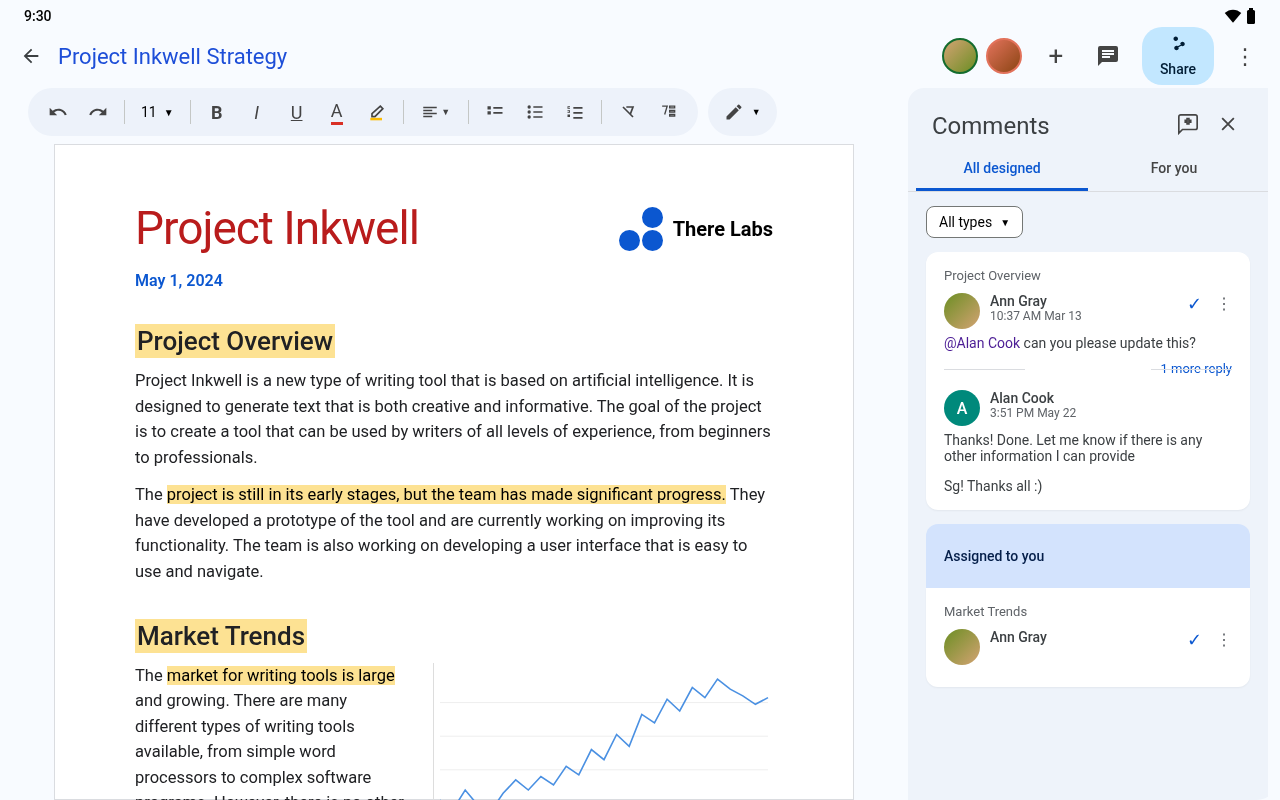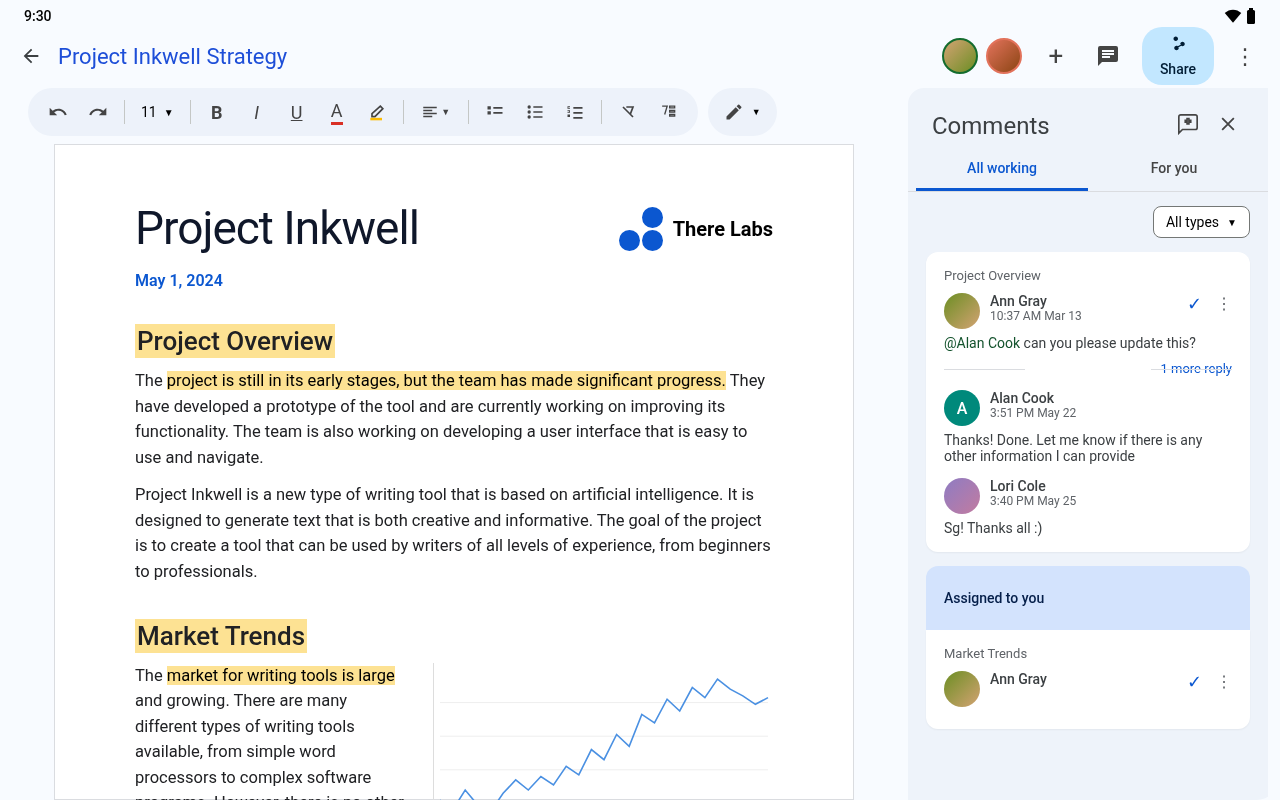--- a/index.html
+++ b/index.html
@@ -53,21 +53,21 @@
 .page {
   background:#fff;
   border:1px solid #dadce0;
   margin: 0 auto;
   padding: 56px 80px;
   height:100%;
   max-width:800px;
   color:#202124;
 }
 .doc-head-row { display:flex; justify-content:space-between; align-items:flex-start; }
-.doc-h1 { font-size: 46px; font-weight:400; color:#0f172a; letter-spacing:-1px; }
+.doc-h1 { font-size: 46px; font-weight:400; color:#b91c1c; letter-spacing:-1px; }
 .logo { display:flex; align-items:center; gap:10px; margin-top:6px; }
 .logo-dots { display:grid; grid-template-columns:1fr 1fr; gap:2px; width:44px; height:44px; }
 .logo-dot { background:#0b57d0; border-radius:50%; }
 .logo-text { font-size:20px; font-weight:700; color:#000; line-height:1.05; }
 .doc-date { color:#0b57d0; font-weight:600; font-size:16px; margin-top:16px; }
 .doc-h2 { font-size:26px; font-weight:500; background:#fde293; display:inline; padding:2px 2px; margin-top:36px;}
 .sec { margin-top:36px; }
 .doc-body { font-size:16.5px; line-height:1.55; margin-top:12px; color:#202124; }
 mark.hl { background:#fde293; }
 .chart-row { display:flex; gap:24px; margin-top:12px; }
@@ -82,36 +82,36 @@
   margin-right:12px;
   display:flex; flex-direction:column;
   overflow:hidden;
 }
 .cp-header { display:flex; align-items:flex-end; padding:20px 24px 8px 24px; }
 .cp-title { font-size:24px; color:#3c4043; flex:1; }
 .cp-icon { width:32px; height:32px; display:flex; align-items:center; justify-content:center; cursor:pointer; color:#444; margin-left:8px; }
 .cp-tabs { display:flex; border-bottom:1px solid #dadce0; padding:0 8px; }
 .cp-tab { flex:1; text-align:center; padding:12px 0; font-size:14px; font-weight:500; cursor:pointer; color:#444; }
 .cp-tab.active { color:#0b57d0; border-bottom:3px solid #0b57d0; }
-.cp-filter { margin:14px 18px;text-align:right; }
+.cp-filter { margin:14px 18px; }
 .filter-chip { border:1px solid #747775; border-radius:8px; padding:7px 12px; display:inline-flex; align-items:center; gap:8px; font-size:14px; cursor:pointer; background:#fff; }
 .comment-card { background:#fff; margin:0 18px 14px 18px; border-radius:12px; padding:16px 18px; box-shadow:0 1px 2px rgba(0,0,0,.05); }
 .cc-section { font-size:13px; color:#5f6368; margin-bottom:10px; }
 .cc-row { display:flex; gap:10px; align-items:flex-start; margin-bottom:6px; }
 .cc-av { width:36px; height:36px; border-radius:50%; flex-shrink:0; }
 .avA { background:linear-gradient(135deg,#6b8e23,#d4a373); }
 .avB { background:#00897b; color:#fff; display:flex; align-items:center; justify-content:center; font-weight:500; }
 .avC { background:linear-gradient(135deg,#8e7cc3,#c27ba0); }
 .cc-name { font-size:14px; font-weight:500; color:#3c4043; }
 .cc-time { font-size:12px; color:#5f6368; }
 .cc-actions { margin-left:auto; display:flex; gap:14px; align-items:center; }
 .cc-check { color:#0b57d0; font-size:18px; cursor:pointer; }
 .cc-dots { color:#5f6368; cursor:pointer; }
 .cc-body { font-size:14px; color:#3c4043; margin-top:6px; }
-.cc-mention { color:#14532d; }
+.cc-mention { color:#4c1d95; }
 .cc-more-replies { text-align:right; color:#0b57d0; font-size:13px; margin:10px 0; position:relative; }
 .cc-more-replies::before, .cc-more-replies::after {
   content:""; position:absolute; top:50%; width:28%; height:1px; background:#dadce0;
 }
 .cc-more-replies::before { left:0; }
 .cc-more-replies::after { right:0; }
 .cc-reply { margin-top:14px; }
 .assigned-bar { background:#d3e3fd; margin:0 18px; border-radius:12px 12px 0 0; padding:24px 18px; font-size:14px; color:#041e49; font-weight:500; }
 .comment-card.partial { border-radius:0 0 12px 12px; }
 svg { display:block; }
@@ -259,24 +259,24 @@
                 <div class="logo-dot"></div>
                 <div class="logo-dot"></div>
               </div>
             <div class="logo-text" style="white-space:pre-line;">There Labs</div>
           </div>
         </div>
         <div class="doc-date">May 1, 2024</div>
 
         <div class="sec">
           <span class="doc-h2">Project Overview</span>
+          <p class="doc-body">Project Inkwell is a new type of writing tool that is based on artificial intelligence. It is designed to generate text that is both creative and informative. The goal of the project is to create a tool that can be used by writers of all levels of experience, from beginners to professionals.</p>
           <p class="doc-body">
             <span>The </span><mark class="hl">project is still in its early stages, but the team has made significant progress.</mark><span> They have developed a prototype of the tool and are currently working on improving its functionality. The team is also working on developing a user interface that is easy to use and navigate.</span>
           </p>
-          <p class="doc-body">Project Inkwell is a new type of writing tool that is based on artificial intelligence. It is designed to generate text that is both creative and informative. The goal of the project is to create a tool that can be used by writers of all levels of experience, from beginners to professionals.</p>
         </div>
 
         <div class="sec">
           <span class="doc-h2">Market Trends</span>
           <div class="chart-row">
             <p class="doc-body">
               <span>The </span><mark class="hl">market for writing tools is large</mark><span> and growing. There are many different types of writing tools available, from simple word processors to complex software programs. However, there is no other </span>
             </p>
             <div class="chart-box">
               <svg id="chart-svg" width="340" height="180" viewBox="0 0 340 180">
@@ -302,21 +302,21 @@
             <path d="M20 2H4a2 2 0 00-2 2v18l4-4h14a2 2 0 002-2V4a2 2 0 00-2-2zm-7 10h-2v-2H9V8h2V6h2v2h2v2h-2v2z" fill="none" stroke="#444" stroke-width="1.8"></path>
           </svg>
       </div>
       <div class="cp-icon">
         <svg width="20" height="20" viewBox="0 0 24 24">
             <path d="M5 5l14 14M19 5L5 19" stroke="#444" stroke-width="2.2"></path>
           </svg>
       </div>
     </div>
     <div class="cp-tabs">
-      <div class="cp-tab active">All working</div>
+      <div class="cp-tab active">All designed</div>
       <div class="cp-tab">For you</div>
     </div>
     <div class="cp-filter">
       <div class="filter-chip">
         <span>All types</span>
         <span style="font-size:10px;">▼</span>
       </div>
     </div>
 
     <div class="comment-card">
@@ -342,27 +342,20 @@
           <div class="cc-av avB">A</div>
           <div>
             <div class="cc-name">Alan Cook</div>
             <div class="cc-time">3:51 PM May 22</div>
           </div>
         </div>
         <div class="cc-body">Thanks! Done. Let me know if there is any other information I can provide</div>
       </div>
 
       <div class="cc-reply">
-        <div class="cc-row">
-          <div class="cc-av avC"></div>
-          <div>
-            <div class="cc-name">Lori Cole</div>
-            <div class="cc-time">3:40 PM May 25</div>
-          </div>
-        </div>
         <div class="cc-body">Sg! Thanks all :)</div>
       </div>
     </div>
 
     <div class="assigned-bar">Assigned to you</div>
     <div class="comment-card partial">
       <div class="cc-section">Market Trends</div>
       <div class="cc-row">
         <div class="cc-av avA"></div>
         <div>

